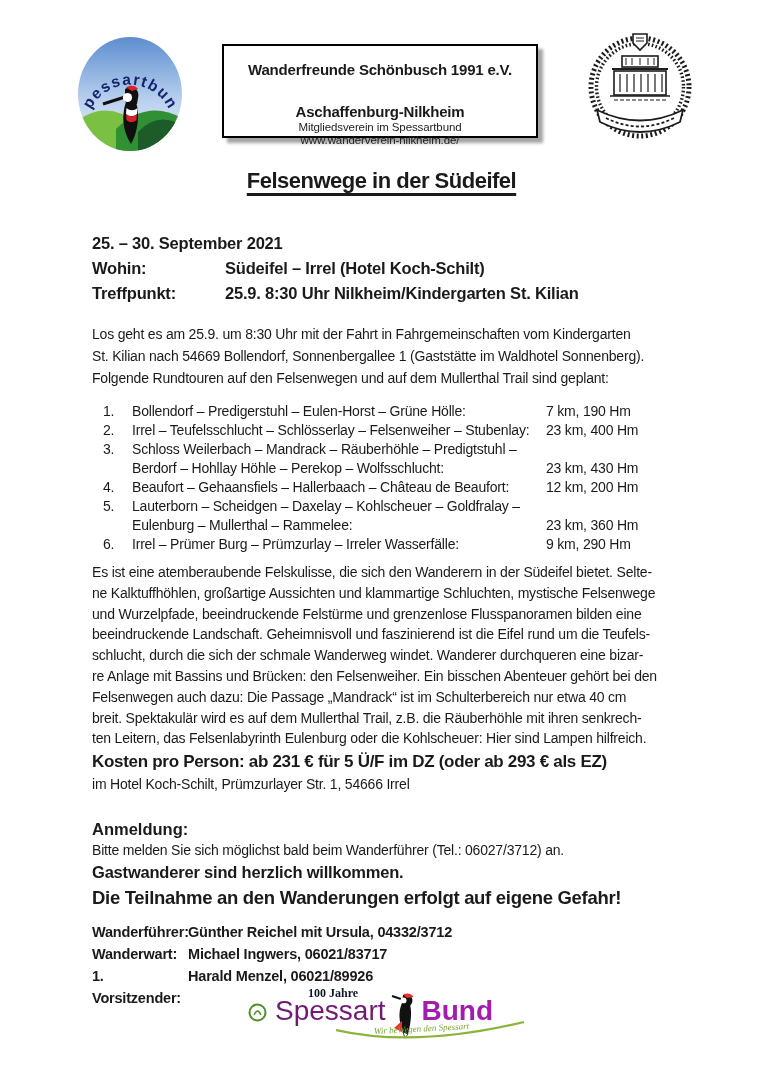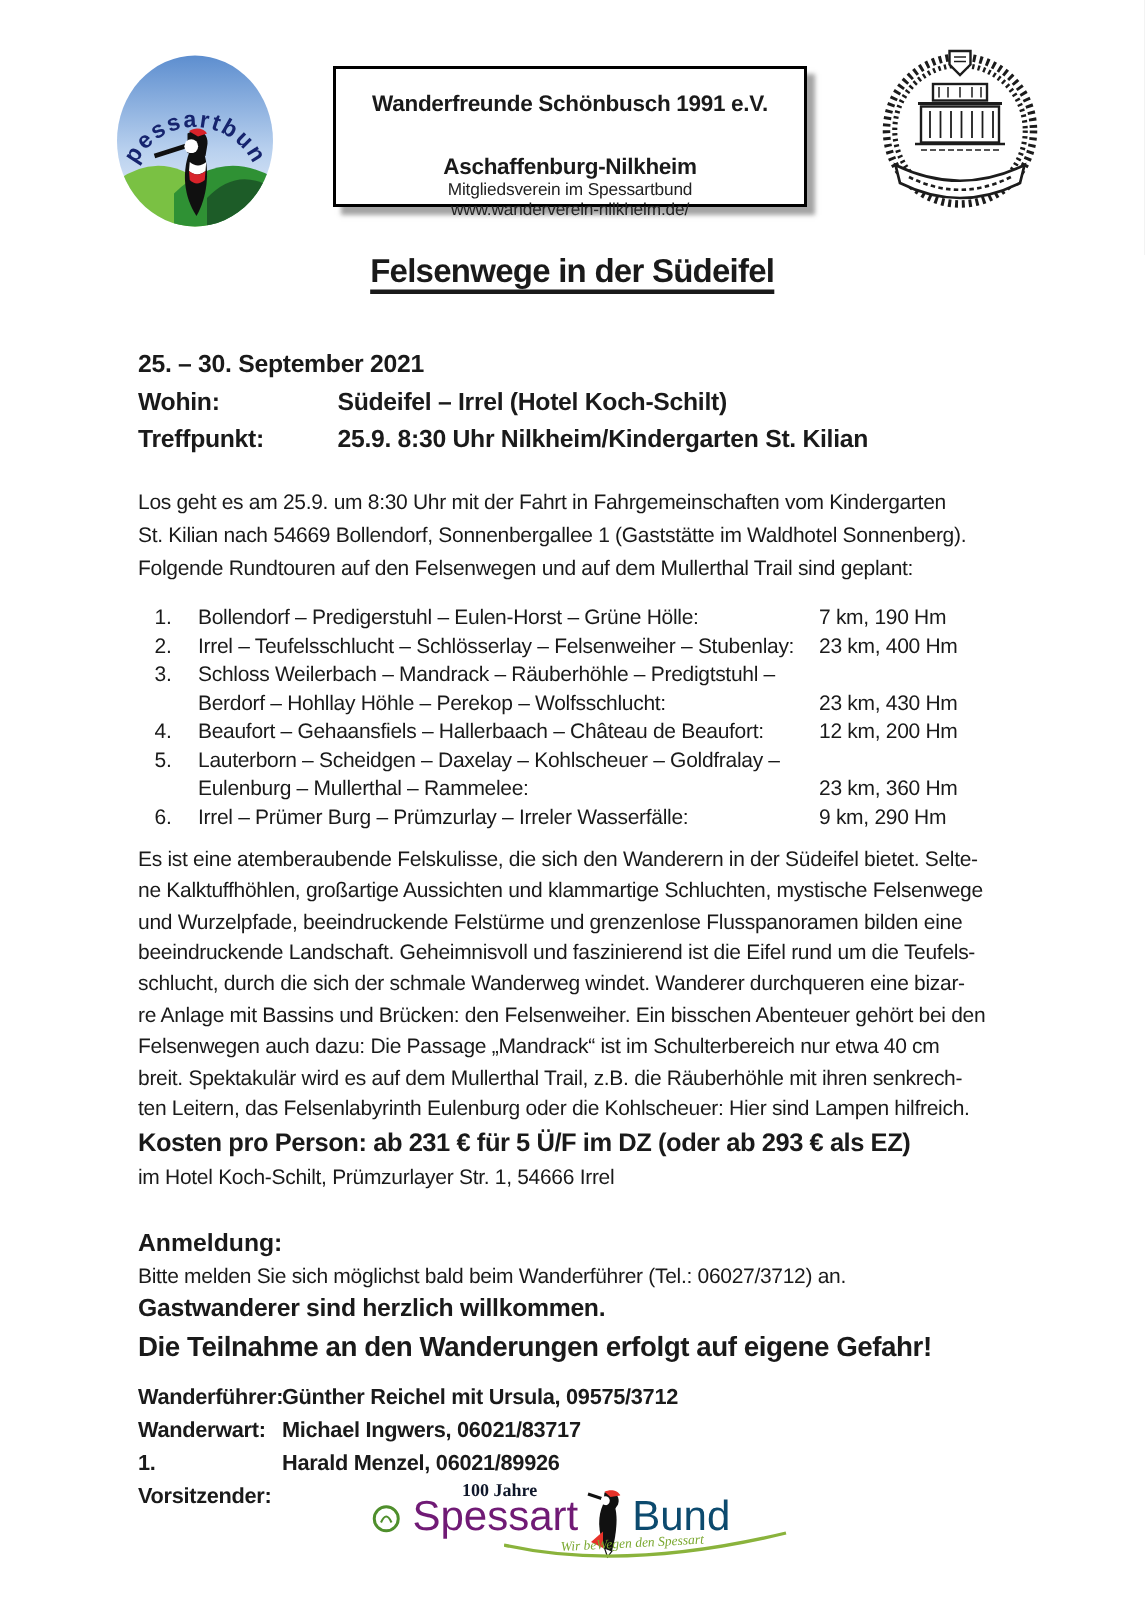--- a/index.html
+++ b/index.html
@@ -58,21 +58,21 @@
   .contacts{position:absolute;left:92px;top:921px;font-size:14.5px;font-weight:bold;letter-spacing:-0.2px;}
   .contact-row{display:flex;line-height:22px;}
   .contact-label{width:96px;}
   
   .footer-logo{position:absolute;left:248px;top:986px;width:280px;height:70px;}
   .fl-years{position:absolute;left:60px;top:0;font-size:12px;font-weight:bold;color:#0f172a;font-family:Liberation Serif, serif;}
   .fl-row{position:absolute;left:0;top:10px;display:flex;align-items:flex-start;}
   .fl-emblem{margin-top:7px;margin-right:8px;flex:none;}
   .fl-word1{font-size:28px;font-weight:normal;color:#701a75;letter-spacing:0px;line-height:30px;}
   .fl-bird{margin:-4px 2px 0 4px;flex:none;}
-  .fl-word2{font-size:28px;font-weight:normal;color:#0c4a6e;letter-spacing:0px;line-height:30px;}
+  .fl-word2{font-size:28px;font-weight:bold;color:#a21caf;letter-spacing:0px;line-height:30px;}
   .fl-swoosh{position:absolute;left:88px;top:34px;}
 </style>
 </head>
 <body>
 
 <div class="page">
 
   <div class="badge-left">
     <svg width="108" height="120" viewBox="0 0 108 120">
       <defs>
@@ -225,21 +225,21 @@
   <div class="registration">
     <div class="reg-heading">Anmeldung:</div>
     <div class="reg-line1">Bitte melden Sie sich möglichst bald beim Wanderführer (Tel.: 06027/3712) an.</div>
     <div class="reg-line2">Gastwanderer sind herzlich willkommen.</div>
     <div class="reg-line3">Die Teilnahme an den Wanderungen erfolgt auf eigene Gefahr!</div>
   </div>
 
   <div class="contacts">
     <div class="contact-row">
       <span class="contact-label">Wanderführer:</span>
-      <span class="contact-value">Günther Reichel mit Ursula, 09575/3712</span>
+      <span class="contact-value">Günther Reichel mit Ursula, 04332/3712</span>
     </div>
     <div class="contact-row">
       <span class="contact-label">Wanderwart:</span>
       <span class="contact-value">Michael Ingwers, 06021/83717</span>
     </div>
     <div class="contact-row">
       <span class="contact-label">1. Vorsitzender:</span>
       <span class="contact-value">Harald Menzel, 06021/89926</span>
     </div>
   </div>

